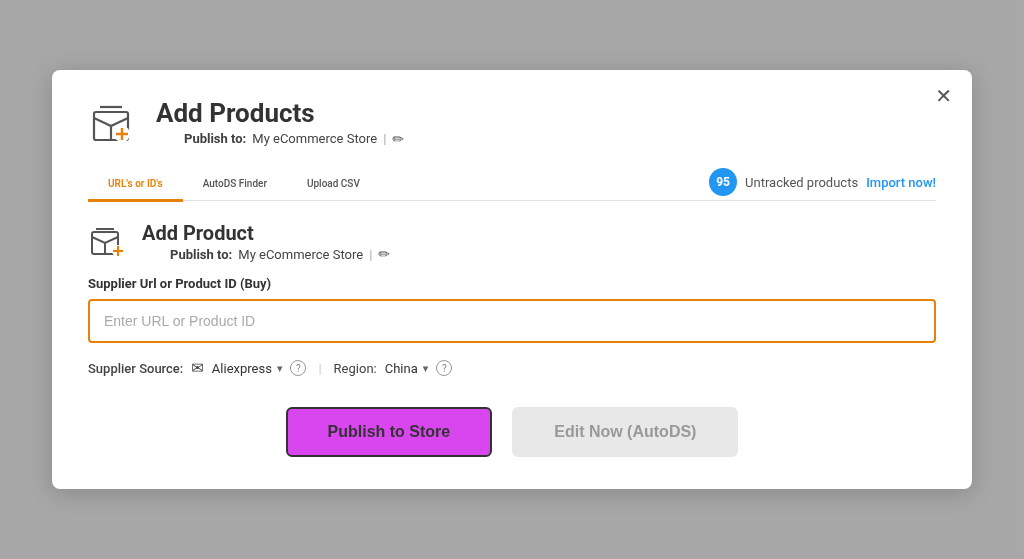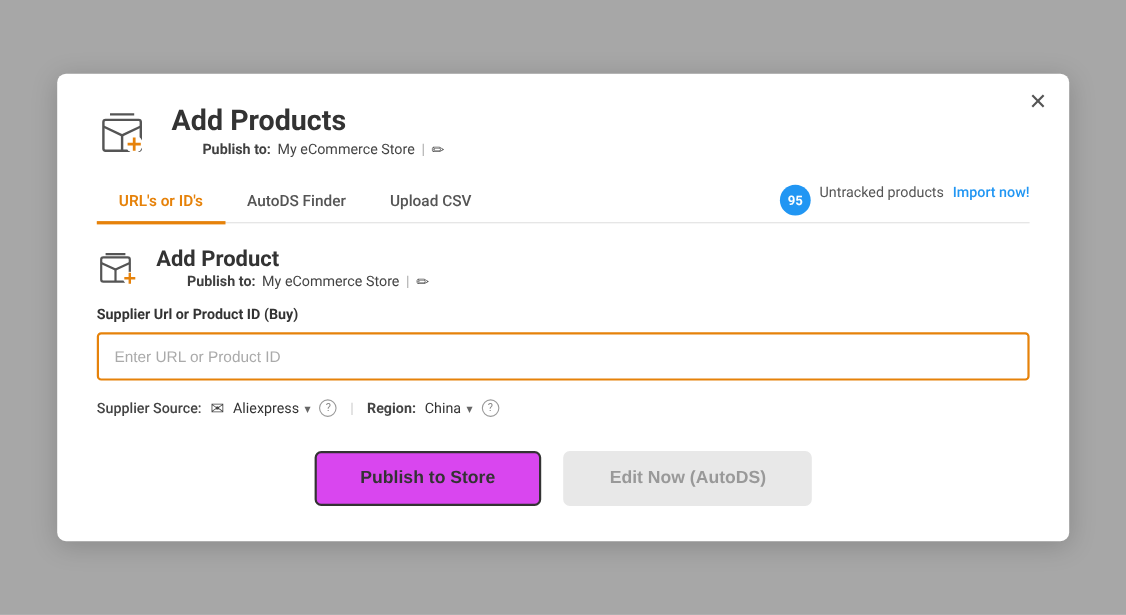--- a/index.html
+++ b/index.html
@@ -86,35 +86,36 @@
       border-bottom: 1.5px solid #e0e0e0;
       margin-bottom: 0;
     }
     .tabs {
       display: flex;
       gap: 0;
       flex: 1;
     }
     .tab {
       padding: 10px 20px;
-      font-size: 14px;
+      font-size: 10px;
       font-weight: 500;
       color: #555;
       cursor: pointer;
       border-bottom: 3px solid transparent;
       margin-bottom: -1.5px;
       white-space: nowrap;
     }
     .tab.active {
       color: #e6820a;
       border-bottom: 3px solid #e6820a;
       font-weight: 600;
     }
     .untracked-area {
       display: flex;
+      align-items: center;
       gap: 8px;
       margin-left: auto;
       padding-bottom: 4px;
     }
     .badge {
       background: #2196f3;
       color: #fff;
       border-radius: 50%;
       width: 28px;
       height: 28px;
@@ -213,21 +214,21 @@
       border: 1.5px solid #999;
       display: inline-flex;
       align-items: center;
       justify-content: center;
       font-size: 10px;
       color: #888;
       cursor: pointer;
       flex-shrink: 0;
     }
     .pipe { color: #ccc; margin: 0 4px; }
-    .region-label { font-weight: 700; }
+    .region-label { font-weight: 400; }
     
     .footer-buttons {
       display: flex;
       justify-content: center;
       gap: 20px;
       margin-top: 30px;
     }
     .btn-publish {
       padding: 14px 40px;
       font-size: 16px;

